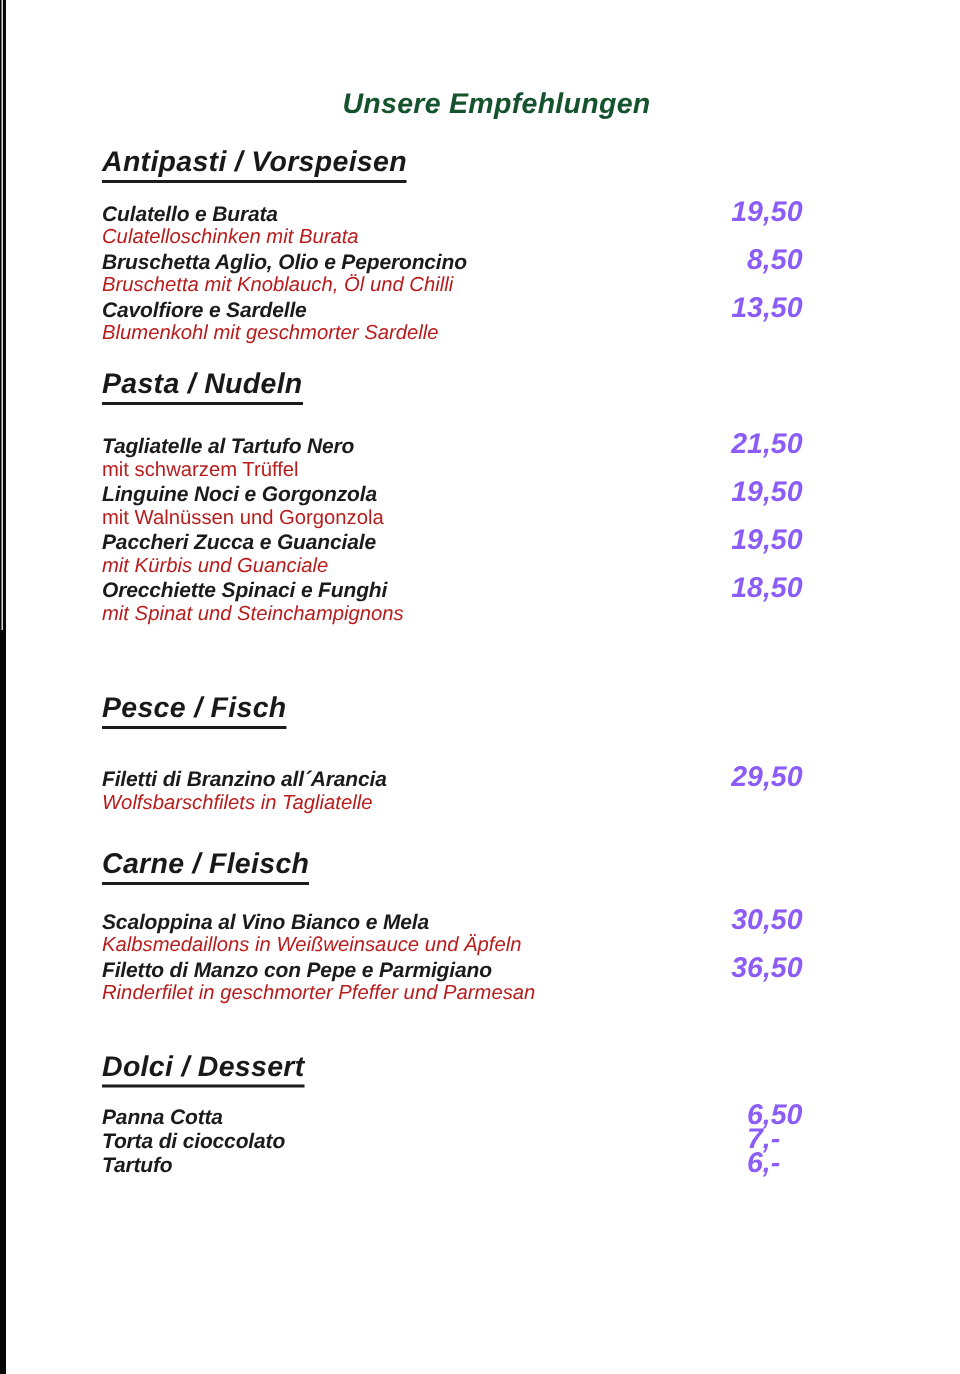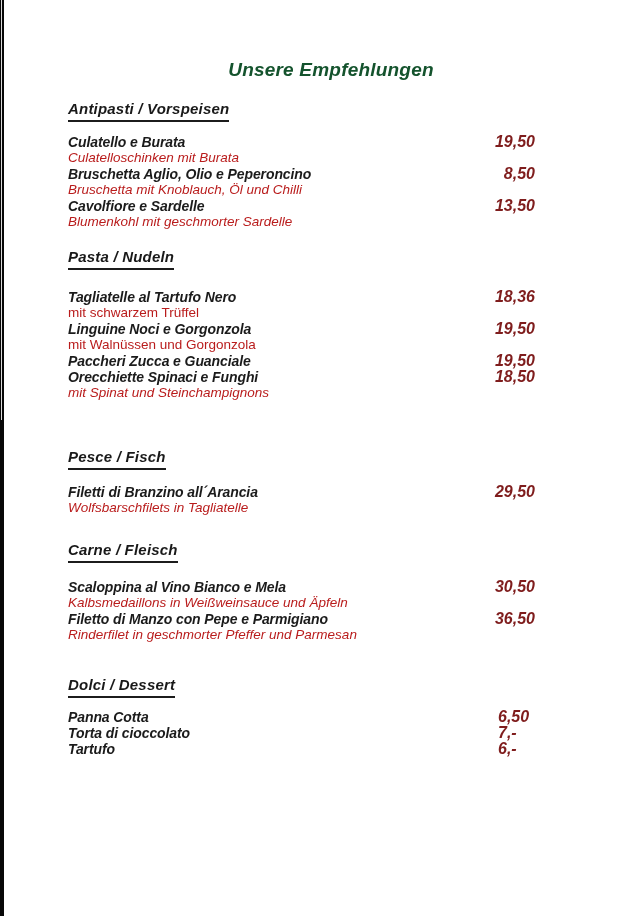--- a/index.html
+++ b/index.html
@@ -29,57 +29,57 @@
     font-size: 19px; line-height: 22px;
     font-weight: bold; font-style: italic;
     letter-spacing: 0.2px;
     color: #14532d;
   }
 
   .content { padding: 0 105px 0 68px; } 
 
   .section-heading {
     display: inline-block;
-    font-size: 15px; line-height: 21px;
+    font-size: 19px; line-height: 21px;
     font-weight: bold; font-style: italic;
     letter-spacing: 0.2px;
     color: #191919;
     border-bottom: 2.5px solid #1c1c1c;
     padding-bottom: 1px;
     text-align: right;
   }
 
   .section { margin-top: 20px; }
   .section-antipasti { margin-top: 17px; }
   .section-pasta     { margin-top: 16px; }
   .section-pesce     { margin-top: 45px; }
   .section-carne     { margin-top: 23px; }
   .section-dolci     { margin-top: 31px; }
 
   .items { margin-top: 12px; }
   .section-pasta .items  { margin-top: 19px; }
-  .section-pesce .items  { margin-top: 14px; }
+  .section-pesce .items  { margin-top: 25px; }
   .section-carne .items  { margin-top: 16px; }
   .section-dolci .items  { margin-top: 11px; }
 
   .item-row { display: flex; align-items: center; }
   .item-name {
     flex: 1;
     font-size: 14px; line-height: 16px;
     font-weight: bold; font-style: italic;
     letter-spacing: -0.1px;
     color: #1b1b1b;
     white-space: nowrap;
   }
   .item-price {
     width: 75px;
     text-align: right;
-    font-size: 16px; line-height: 16px;
+    font-size: 19px; line-height: 16px;
     font-weight: bold; font-style: italic;
-    color: #7f1d1d;
+    color: #8b5cf6;
     white-space: nowrap;
   }
   
   .section-dolci .item-price { width: 37px; text-align: left; }
 
   .item-desc {
     font-size: 13.5px; line-height: 16px;
     font-style: italic;
     color: #b91c1c;
     white-space: nowrap;
@@ -110,32 +110,33 @@
         <div class="item-desc">Bruschetta mit Knoblauch, Öl und Chilli</div>
         <div class="item-row">
           <div class="item-name">Cavolfiore e Sardelle</div>
           <div class="item-price">13,50</div>
         </div>
         <div class="item-desc">Blumenkohl mit geschmorter Sardelle</div>
       </div></section>
     <section class="section section-pasta"><h2 class="section-heading" style="margin: 0px;">Pasta / Nudeln</h2><div class="items">
         <div class="item-row">
           <div class="item-name">Tagliatelle al Tartufo Nero</div>
-          <div class="item-price">18,36</div>
+          <div class="item-price">21,50</div>
         </div>
         <div class="item-desc upright">mit schwarzem Trüffel</div>
         <div class="item-row">
           <div class="item-name">Linguine Noci e Gorgonzola</div>
           <div class="item-price">19,50</div>
         </div>
         <div class="item-desc upright">mit Walnüssen und Gorgonzola</div>
         <div class="item-row">
           <div class="item-name">Paccheri Zucca e Guanciale</div>
           <div class="item-price">19,50</div>
         </div>
+        <div class="item-desc">mit Kürbis und Guanciale</div>
         <div class="item-row">
           <div class="item-name">Orecchiette Spinaci e Funghi</div>
           <div class="item-price">18,50</div>
         </div>
         <div class="item-desc">mit Spinat und Steinchampignons</div>
       </div></section>
     <section class="section section-pesce"><h2 class="section-heading" style="margin: 0px;">Pesce / Fisch</h2><div class="items">
         <div class="item-row">
           <div class="item-name">Filetti di Branzino all´Arancia</div>
           <div class="item-price">29,50</div>

